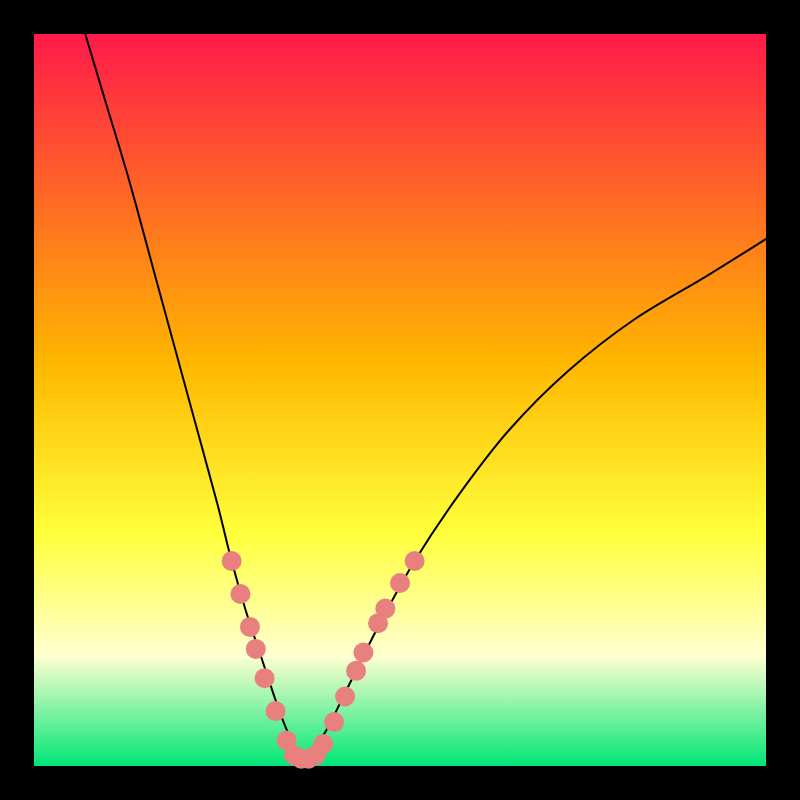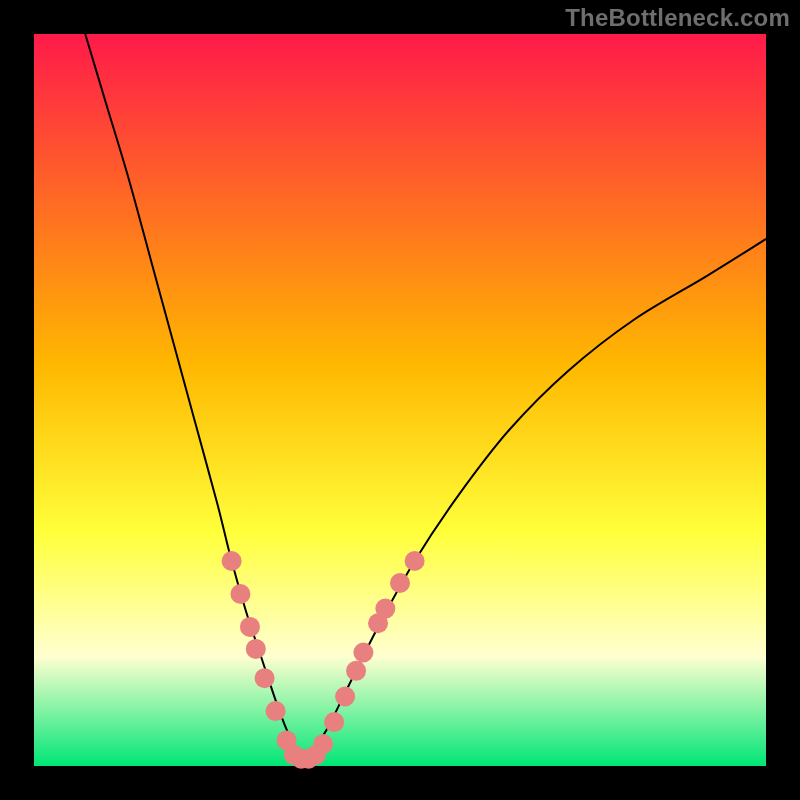--- a/index.html
+++ b/index.html
@@ -31,21 +31,20 @@
   svg {
     position: absolute;
     left: 0;
     top: 0;
   }
 </style>
 </head>
 <body>
 
 <div class="frame">
-  <div class="watermark">TheBottleneck.com</div>
 
   <svg id="plot" width="800" height="800">
       <defs>
         <linearGradient id="bg-grad" x1="0" y1="0" x2="0" y2="1">
           <stop offset="0%" stop-color="#ff1a4a"></stop>
           <stop offset="45%" stop-color="#ffb700"></stop>
           <stop offset="68%" stop-color="#ffff3a"></stop>
           <stop offset="85%" stop-color="#ffffd0"></stop>
           <stop offset="100%" stop-color="#00e676"></stop>
         </linearGradient>

